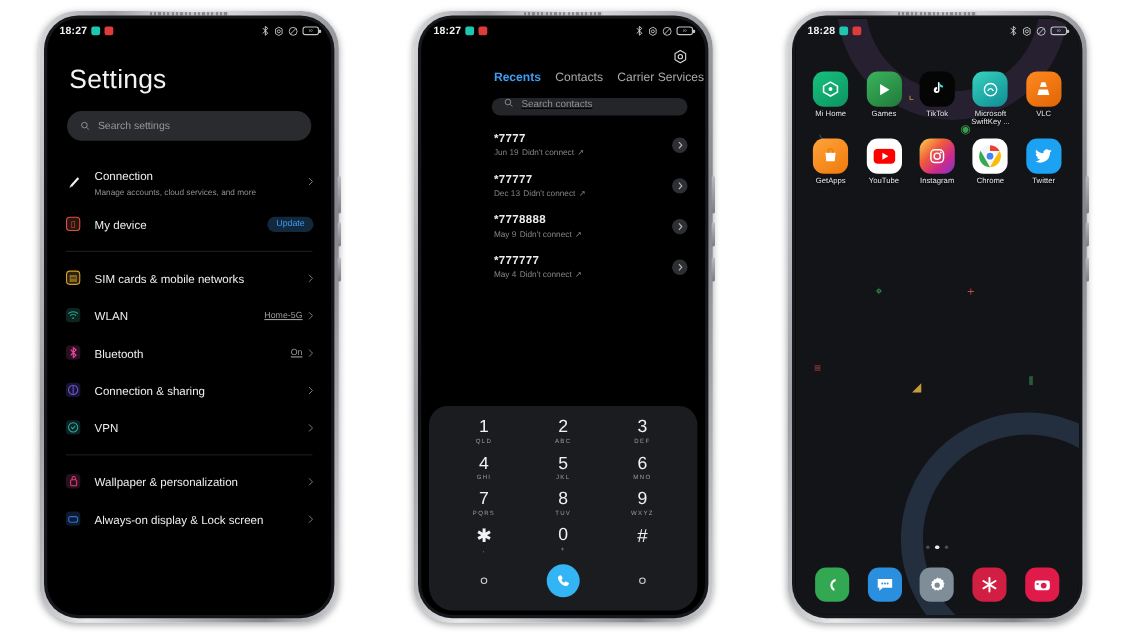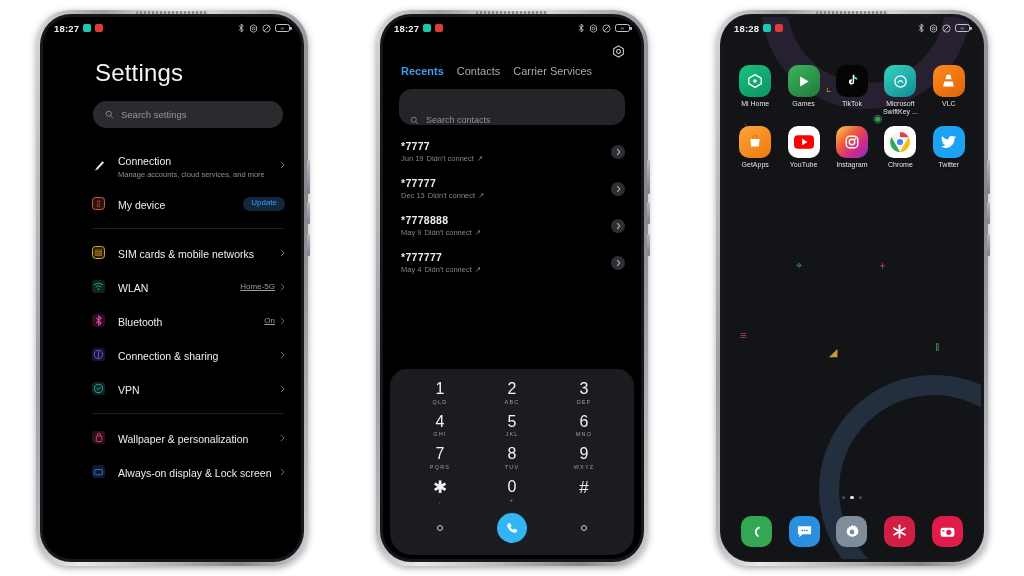--- a/index.html
+++ b/index.html
@@ -68,21 +68,21 @@
   .sb-ic { display: block; }
   .batt {
     width: 15px; height: 8px; border: 1px solid #d3d5d8; border-radius: 2.5px;
     position: relative; display: flex; align-items: center; justify-content: center;
   }
   .batt::after {
     content: ""; position: absolute; right: -2.5px; top: 2px;
     width: 1.5px; height: 3px; background: #d3d5d8; border-radius: 0 1px 1px 0;
   }
   .batt span { font-size: 5px; color: #d3d5d8; line-height: 1; }
-  .settings-scroll { position: absolute; top: 22px; left: 0; right: 0; bottom: 0; overflow: hidden; padding-left: 32px; }
+  .settings-scroll { position: absolute; top: 22px; left: 0; right: 0; bottom: 0; overflow: hidden; }
   .settings-title {
     font-size: 24px; color: #f2f3f5; font-weight: 400;
     padding: 20px 20px 14px 20px; letter-spacing: .2px;
   }
   .search-box {
     margin: 0 18px 16px 18px; height: 27px; border-radius: 14px;
     background: #2a2b2e; display: flex; align-items: center; gap: 7px;
     padding: 0 12px;
   }
   .search-box .ph { font-size: 9.5px; color: #96979b; }
@@ -107,32 +107,32 @@
   .st-value { font-size: 8px; color: #9a9c9f; text-decoration: underline; }
   .chev { width: 5px; height: 8px; flex: none; }
   .pill-update {
     font-size: 8px; color: #3e9bf0; background: #12283d;
     padding: 2.5px 8px; border-radius: 9px; line-height: 1.1;
   }
   .divider { height: 1px; background: #1e1f22; margin: 7px 17px; }
   .themer-ic {
     width: 15px; height: 15px; display: flex; align-items: center; justify-content: center;
   }
-  .dl-top { position: absolute; top: 22px; left: 0; right: 0; }
+  .dl-top { position: absolute; top: 22px; left: 0; right: 0; padding-left: 48px; }
   .dl-gear { display: flex; justify-content: flex-end; padding: 6px 16px 0 0; }
   .hexgear { width: 13px; height: 13px; }
   .dl-tabs {
     display: flex; align-items: baseline; gap: 13px;
     padding: 7px 18px 0 18px;
   }
   .dl-tab { font-size: 11px; color: #a7a9ad; white-space: nowrap; }
   .dl-tab.active { color: #3e9bf0; font-weight: 600; }
   .dl-search {
-    margin: 12px 16px 0 16px; height: 36px; border-radius: 13px;
-    background: #242528; display: flex; align-items: flex-end; gap: 7px; padding: 0 11px;
+    margin: 12px 16px 0 16px; height: 16px; border-radius: 13px;
+    background: #242528; display: flex; align-items: flex-start; gap: 7px; padding: 0 11px; text-decoration: underline;
   }
   .dl-search .ph { font-size: 9px; color: #8e9094; }
   .calls { margin-top: 8px; }
   .call-row {
     display: flex; align-items: center; justify-content: space-between;
     padding: 7px 16px 7px 18px;
   }
   .call-num { font-size: 10.5px; color: #ededef; font-weight: 600; letter-spacing: .3px; }
   .call-meta { font-size: 7.5px; color: #838589; margin-top: 2px; display: flex; align-items: center; gap: 3px; }
   .arrow-out { font-size: 7.5px; color: #838589; }

